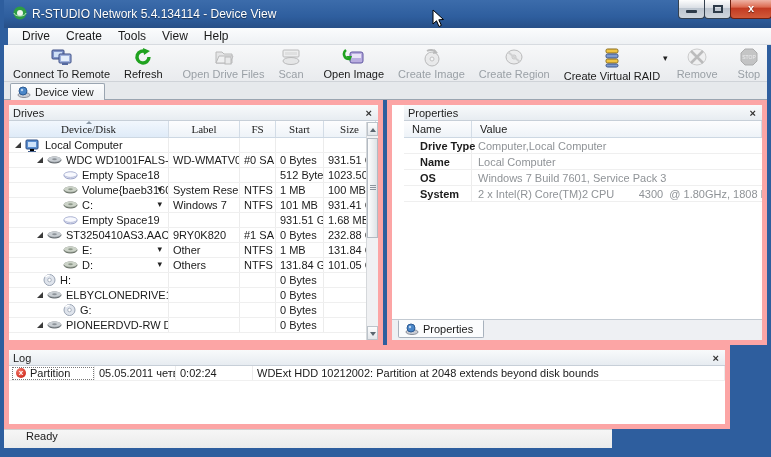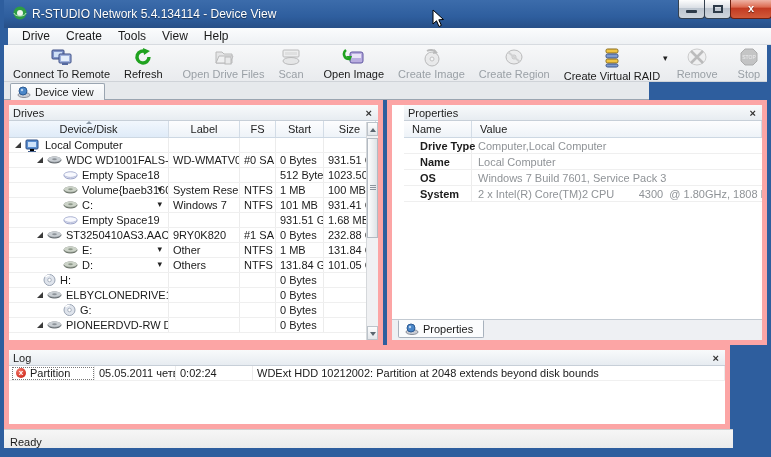--- a/index.html
+++ b/index.html
@@ -38,21 +38,21 @@
   .tb-btn { display:flex; flex-direction:column; align-items:center; justify-content:flex-start;
     padding:2px 7px 1px 7px; }
   .tb-btn .ticon { height:22px; display:flex; align-items:center; }
   .tb-btn .tlabel { font-size:11px; margin-top:1px; white-space:nowrap; }
   .tb-btn.disabled .tlabel { color:#9aa0a6; }
   .tb-btn.disabled .ticon svg { filter:grayscale(1); opacity:.55; }
   .tb-sep { width:1px; background:#c6cace; margin:3px 3px; box-shadow:1px 0 0 #ffffff; }
   .tb-dd { align-self:center; font-size:9px; color:#222; margin:0 2px 10px -4px; }
 
   
-  .tabbar { position:absolute; left:4px; top:82px; width:645px; height:18px;
+  .tabbar { position:absolute; left:4px; top:82px; width:763px; height:18px;
     background:#e6e9ec; border-bottom:1px solid #9aa5b1; }
   .tab { position:absolute; left:6px; top:1px; height:17px; padding:0 10px 0 6px;
     background:linear-gradient(#fbfcfd,#eef1f4); border:1px solid #9aa5b1; border-bottom:none;
     border-radius:2px 2px 0 0; display:flex; align-items:center; gap:4px; font-size:11px; }
 
   
   .panel { position:absolute; background:#ffffff; border:5px solid #fca5a5; }
   .panel-header { height:16px; background:linear-gradient(#f8fafb,#e7ecf1);
     border-bottom:1px solid #c7cfd8; display:flex; align-items:center; padding:0 4px; }
   .panel-title { flex:1; font-size:11px; color:#222; }
@@ -60,21 +60,21 @@
 
   .thead { display:grid; height:17px; background:linear-gradient(#fdfdfe,#eef3f8);
     border-bottom:1px solid #cdd8e3; }
   .th { position:relative; display:flex; align-items:center; justify-content:center;
     font-size:11px; color:#222; border-right:1px solid #d3dce6; overflow:hidden; white-space:nowrap; }
   .th.sorted { background:linear-gradient(#f2f7fd,#dfebf8); }
   .sort-up { position:absolute; top:0px; left:50%; margin-left:-3px; width:0; height:0;
     border-left:3px solid transparent; border-right:3px solid transparent; border-bottom:3px solid #7e8purple; border-bottom:3px solid #8a97a5; }
 
   
-  .drives-grid { display:grid; grid-template-columns:160px 71px 36px 48px 52px; }
+  .drives-grid { display:grid; grid-template-columns:160px 71px 36px 48px 52px;font-family:Liberation Serif, serif; }
   .drv-row { display:grid; grid-template-columns:160px 71px 36px 48px 52px; height:15px;
     border-bottom:1px solid #efefef; align-items:center; }
   .cell { font-size:11px; white-space:nowrap; overflow:hidden; border-right:1px solid #ececec;
     height:100%; display:flex; align-items:center; padding-left:4px; }
   .name-cell { position:relative; }
   .ind0 { padding-left:6px; } .ind1 { padding-left:28px; } .ind1b { padding-left:34px; } .ind2 { padding-left:54px; }
   .expander { width:0; height:0; border:3px solid transparent; border-right-color:#3a3a3a;
     border-bottom-color:#3a3a3a; margin-right:4px; flex:none; }
   .row-icon { flex:none; margin-right:4px; display:flex; }
   .row-dd { position:absolute; right:6px; top:1px; font-size:9px; color:#222; }
@@ -104,23 +104,23 @@
 
   
   .log-grid { display:grid; grid-template-columns:86px 81px 77px 1fr; }
   .log-row { display:grid; grid-template-columns:86px 81px 77px 1fr; height:15px; align-items:center; border-bottom:1px solid #f0f0f0; }
   .log-cell { font-size:11px; white-space:nowrap; overflow:hidden; border-right:1px solid #ececec; height:100%; display:flex; align-items:center; padding-left:4px; }
   .type-box { display:flex; align-items:center; gap:4px; border:1px dotted #777; padding:0 3px; height:13px; margin-left:2px; flex:1; }
   .err-dot { width:10px; height:10px; border-radius:50%; background:radial-gradient(circle at 35% 30%,#f2796a,#c6170b); color:#fff;
     font-size:8px; font-weight:bold; display:flex; align-items:center; justify-content:center; line-height:10px; flex:none; }
 
   
-  .statusbar { position:absolute; left:4px; top:429px; width:729px; height:19px;
+  .statusbar { position:absolute; left:4px; top:429px; width:608px; height:19px;
     background:linear-gradient(#f6f6f6,#ebebeb); border-top:1px solid #cfcfcf;
-    display:flex; align-items:flex-end; padding-left:6px; }
+    display:flex; align-items:flex-start; padding-left:22px; }
 
   
   .cursor { position:absolute; left:432px; top:9px; z-index:99; }
 </style>
 </head>
 <body>
 
 <div class="window">
 
   <div class="titlebar">

